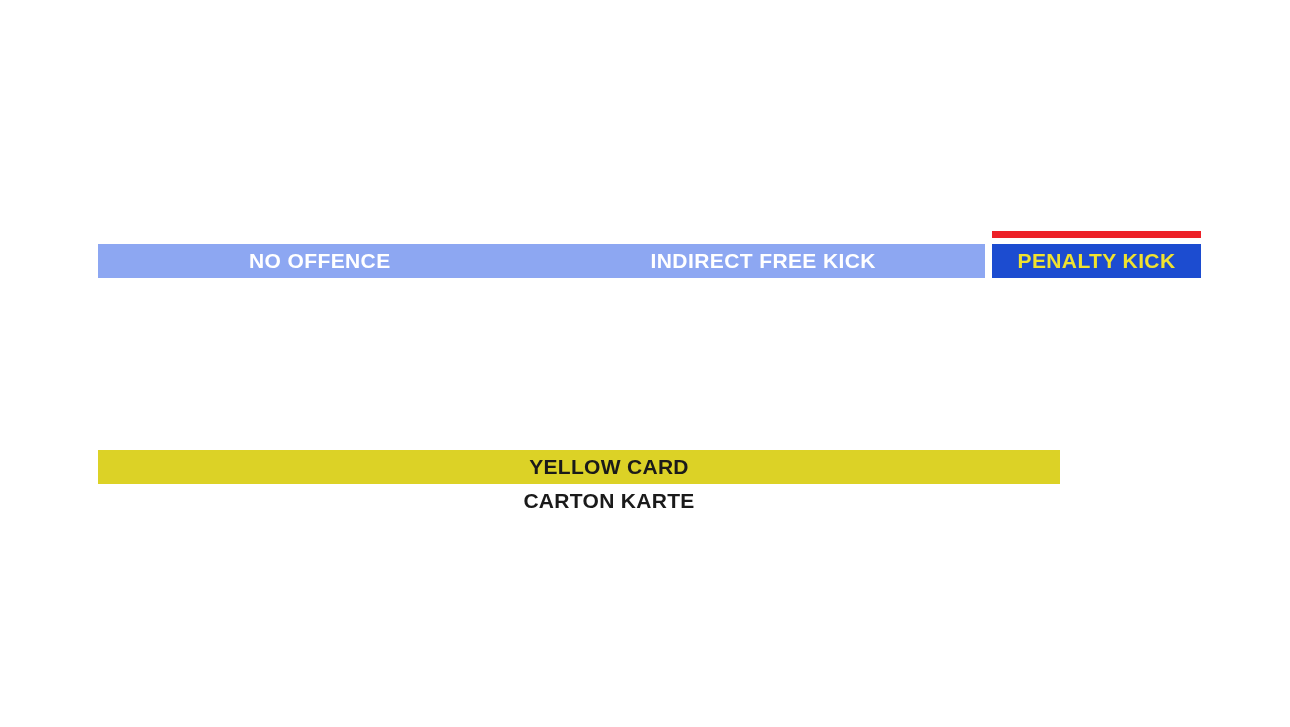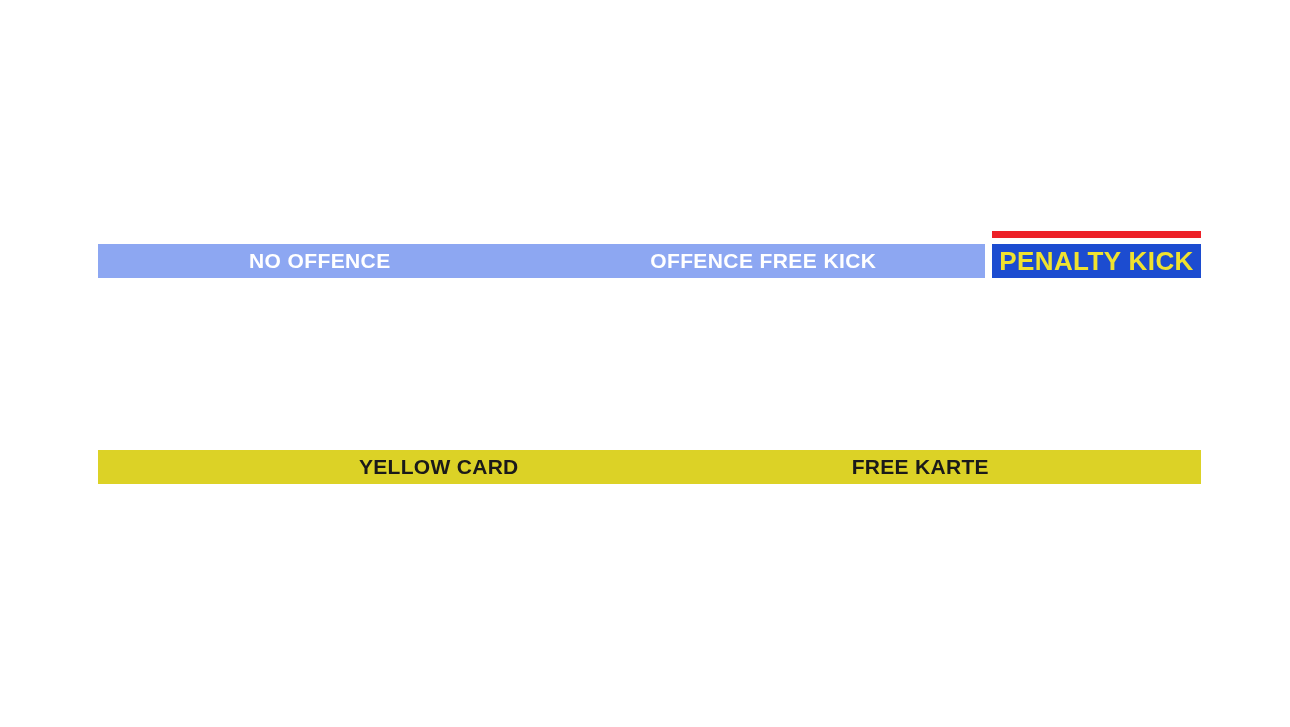--- a/index.html
+++ b/index.html
@@ -54,38 +54,39 @@
     font-weight: 700;
     letter-spacing: 0.4px;
     white-space: nowrap;
   }
   .penalty-cell {
     width: 209px;
     background: #1C4CD0;
     text-align: center;
     line-height: 34px;
     color: #F0E22F;
-    font-size: 26px;
+    font-size: 21px;
     font-weight: 700;
     letter-spacing: 0.4px;
     white-space: nowrap;
   }
 
   
   .yellow-bar {
     position: absolute;
     left: 98px;
     top: 450px;
-    width: 1103px;
+    width: 962px;
     height: 34px;
     background: #DCD226;
     display: flex;
     box-sizing: border-box;
     padding-left: 100px;
     padding-right: 40px;
+    flex-direction: column;
   }
   .yellow-cell {
     flex: 1;
     text-align: center;
     line-height: 34px;
     color: #1A1A1A;
     font-size: 21px;
     font-weight: 700;
     letter-spacing: 0.3px;
     white-space: nowrap;
@@ -96,28 +97,28 @@
 
 <div class="canvas">
 
   <div class="table">
     <div class="red-accent"></div>
     <div class="rows">
 
       <div class="row">
         <div class="blue-strip">
           <div class="cell">NO OFFENCE</div>
-          <div class="cell">OFFENCE FREE KICK</div>
+          <div class="cell">INDIRECT FREE KICK</div>
         </div>
         <div class="penalty-cell">PENALTY KICK</div>
       </div>
 
 
 
     </div>
   </div>
 
   <div class="yellow-bar">
     <div class="yellow-cell">YELLOW CARD</div>
-    <div class="yellow-cell">FREE KARTE</div>
+    <div class="yellow-cell">CARTON KARTE</div>
   </div>
 
 </div>
 
 </body></html>

